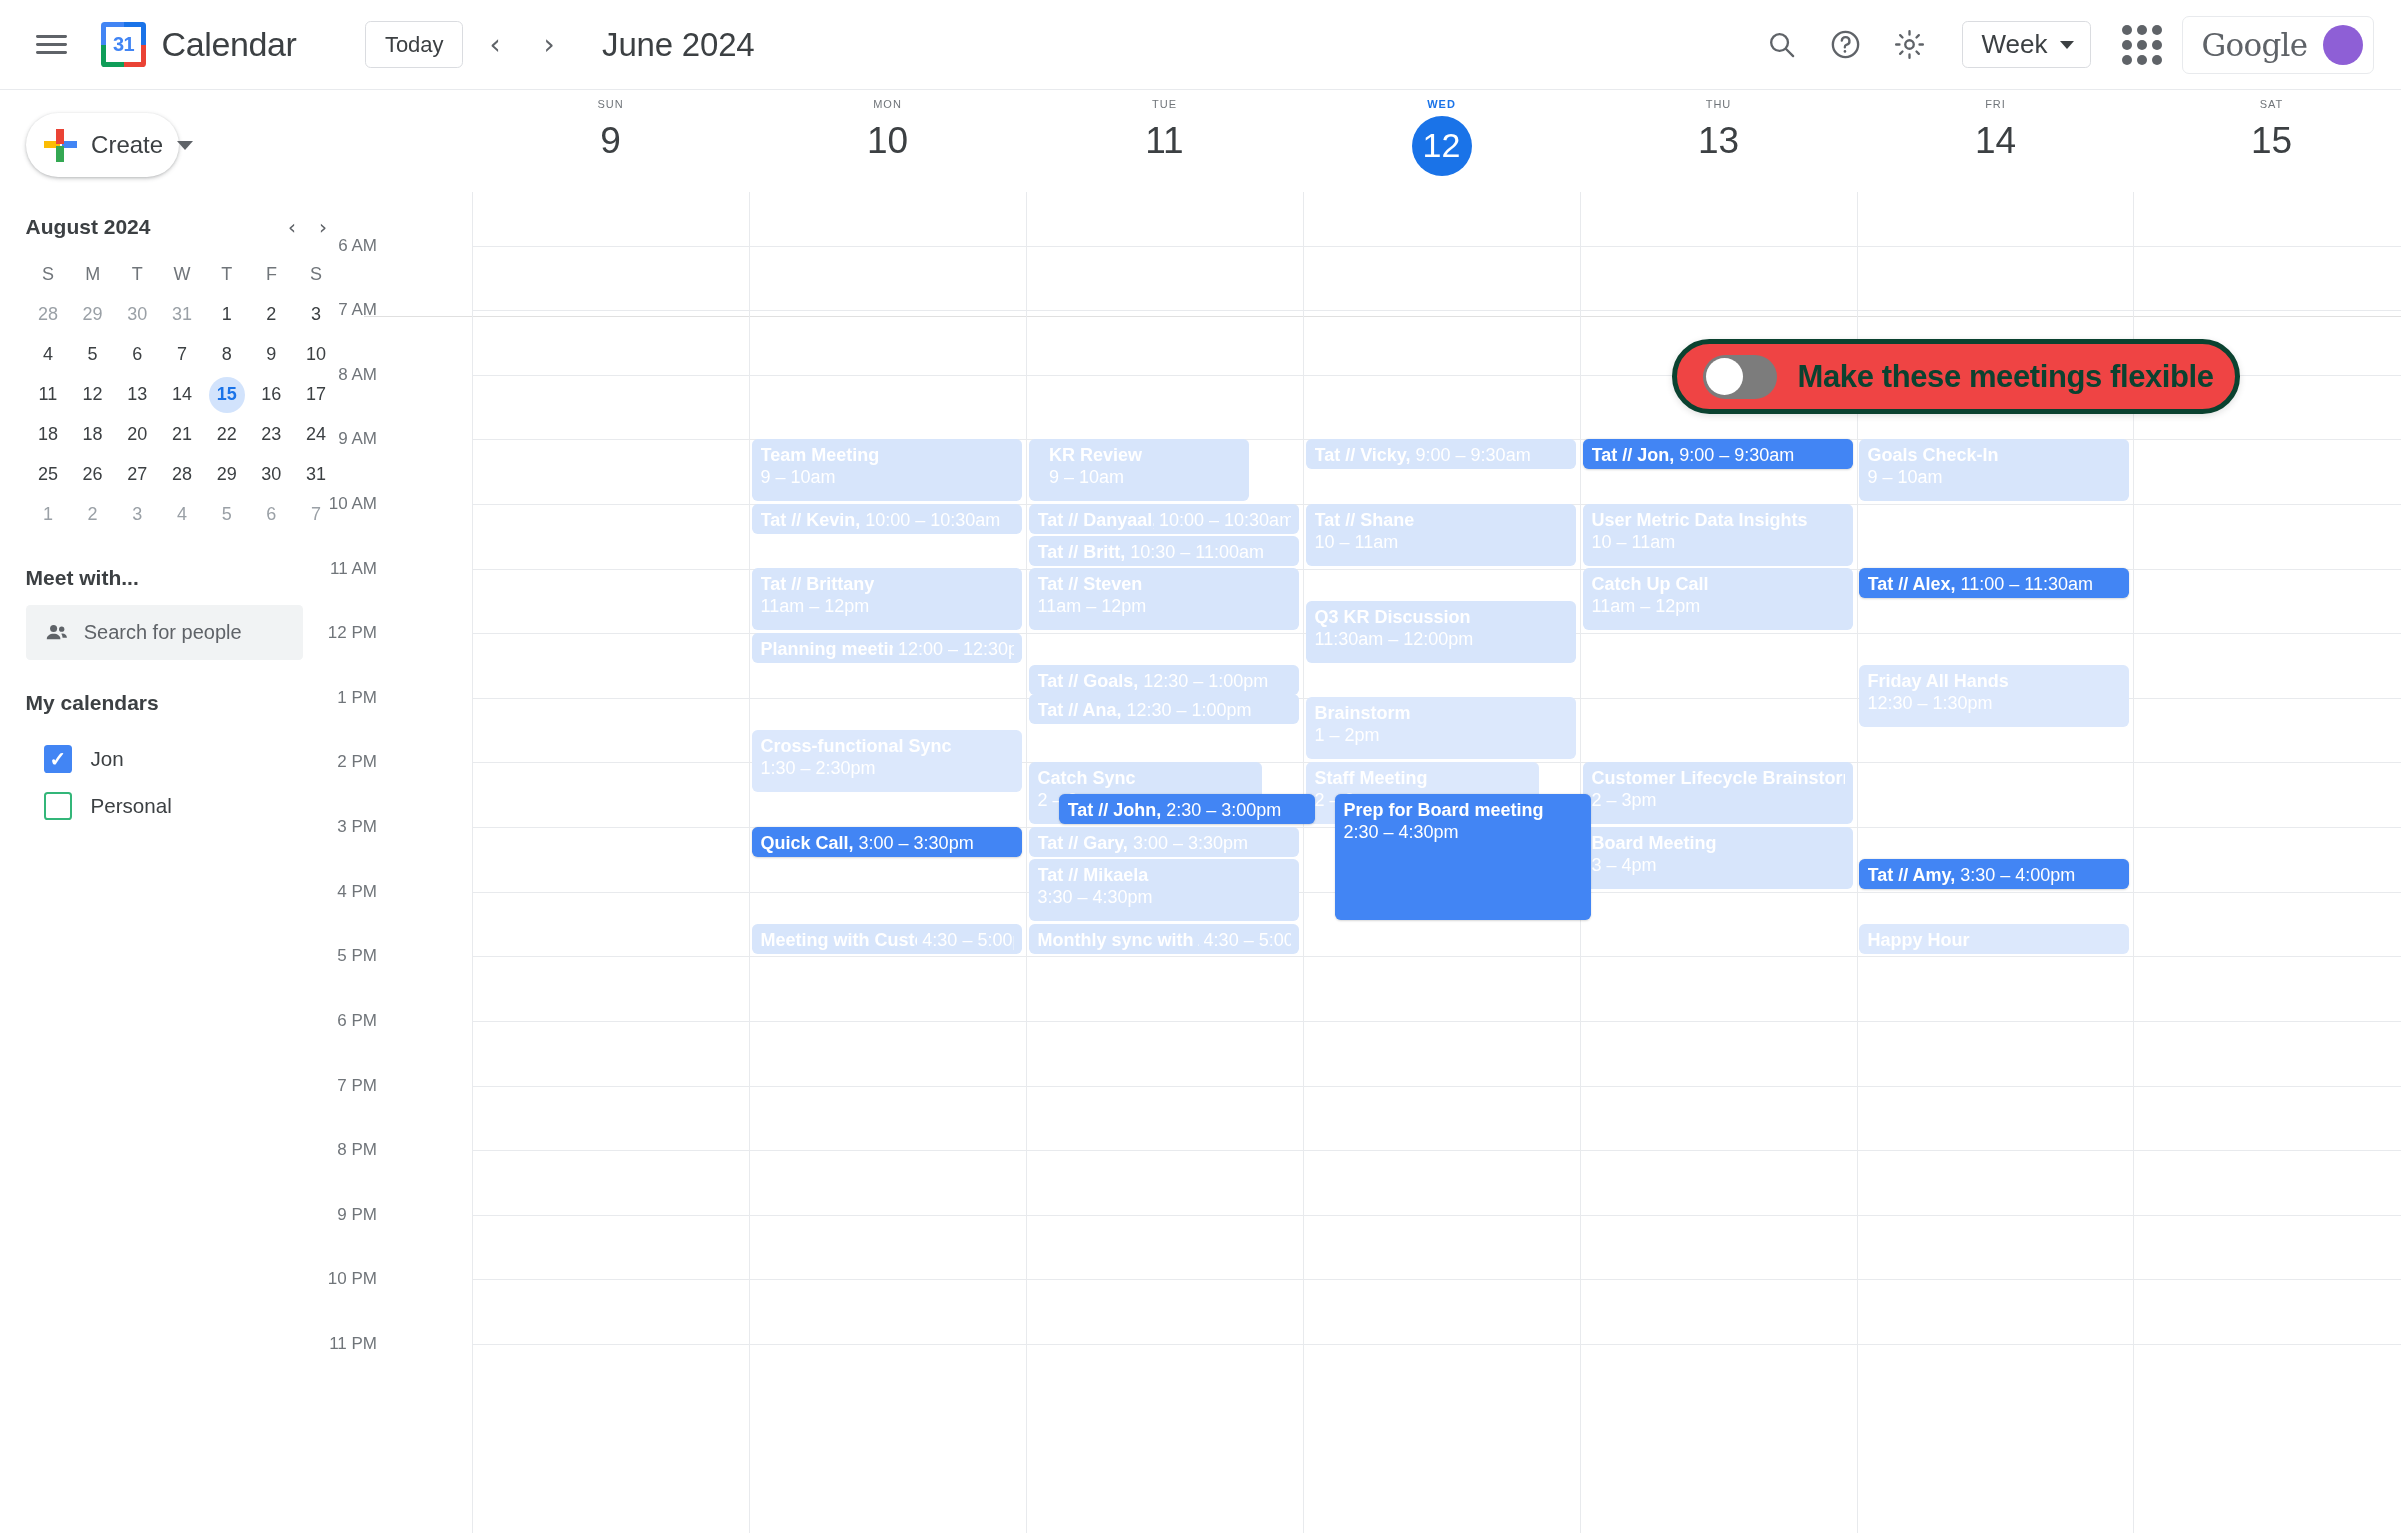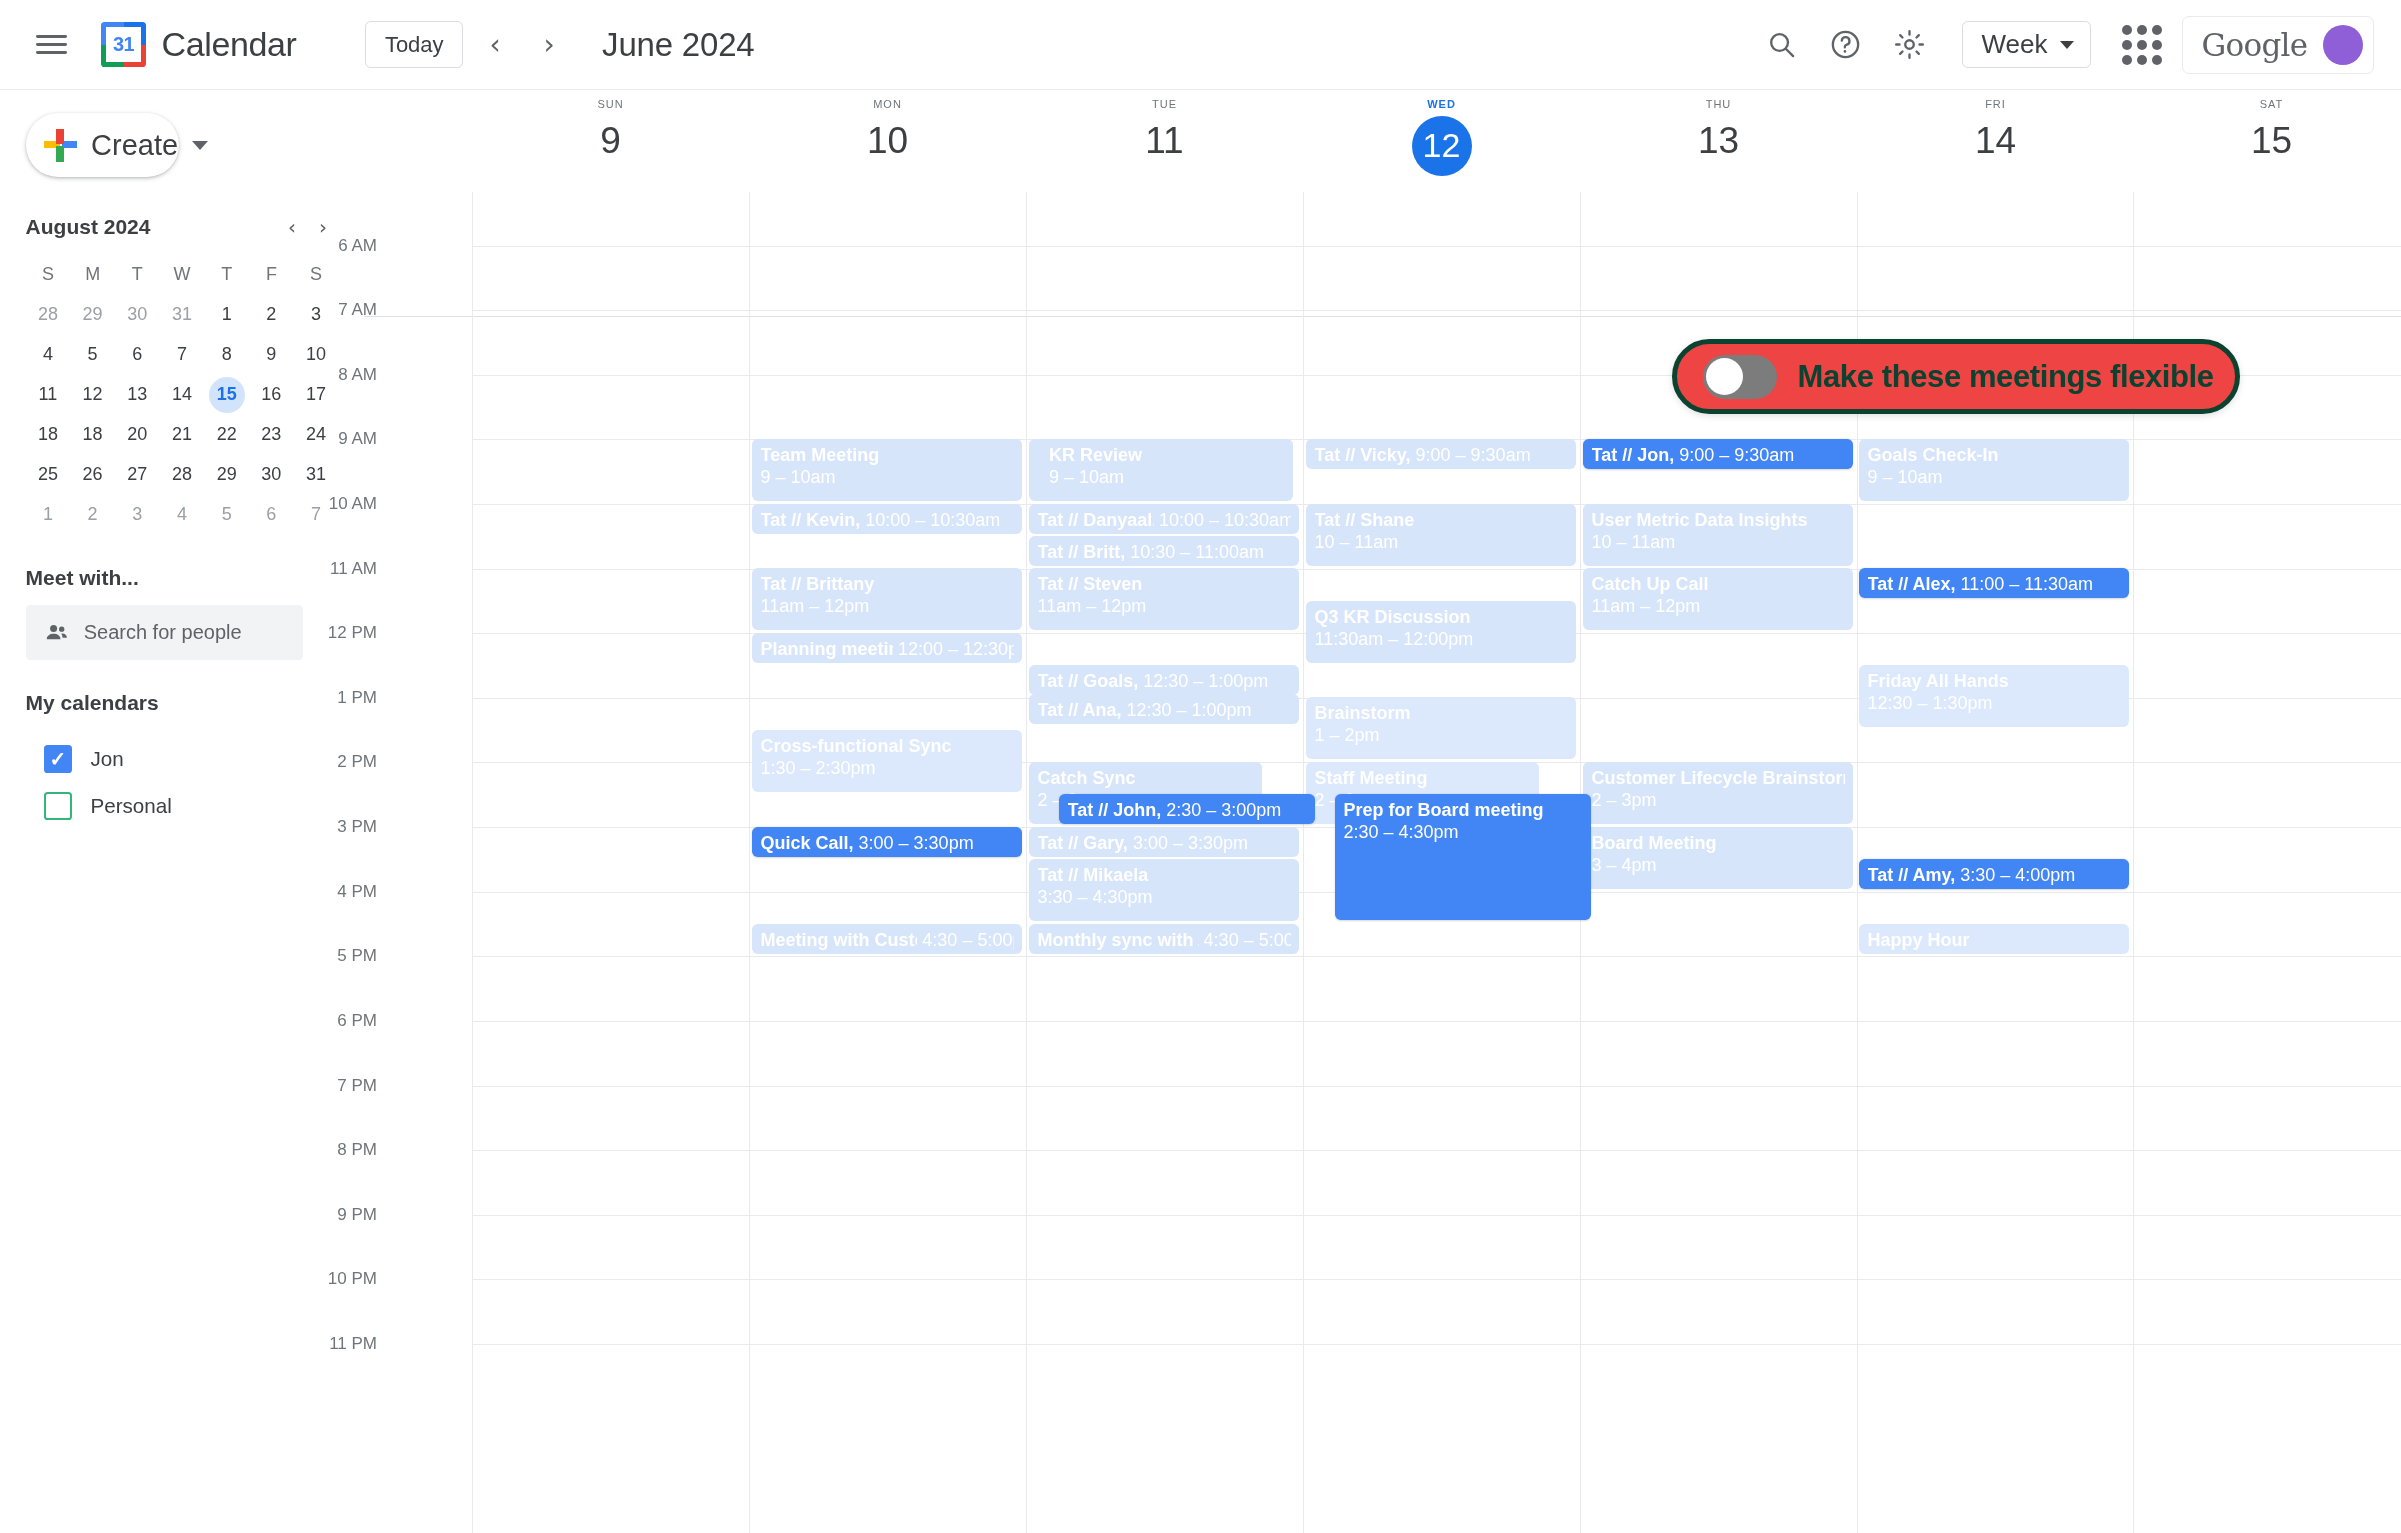--- a/index.html
+++ b/index.html
@@ -97,21 +97,21 @@
     margin: 23px 0 0 25.6px; width: 153px; height: 64px;
     border-radius: 32px; background: #fff;
     box-shadow: 0 1.4px 4.3px rgba(60,64,67,.28), 0 0.7px 2.1px rgba(60,64,67,.15);
     display: flex; align-items: center; gap: 0; cursor: pointer;
   }
   .plus-ico { position: relative; width: 33px; height: 33px; margin-left: 18.5px; flex:none; }
   .plus-ico .h1 { position:absolute; left:0; top:12px; width:15.6px; height:7.8px; background:#fbbc04; }
   .plus-ico .h2 { position:absolute; right:0; top:12px; width:15.6px; height:7.8px; background:#4285f4; }
   .plus-ico .v1 { position:absolute; left:12px; top:0; width:7.8px; height:15.6px; background:#ea4335; }
   .plus-ico .v2 { position:absolute; left:12px; bottom:0; width:7.8px; height:15.6px; background:#34a853; }
-  .create-label { margin-left: 14px; font-size: 29px; color: #3c4043; }
+  .create-label { margin-left: 14px; font-size: 24px; color: #3c4043; }
   .create-caret { margin-left: 14px; width:0;height:0;border-left:8.5px solid transparent;border-right:8.5px solid transparent;border-top:9.2px solid #5f6368; }
 
   .mini { margin: 31px 0 0 0; padding: 0 25.6px; }
   .mini-head { display: flex; align-items: center; height: 38px; }
   .mini-title { font-size: 21px; color: #3c4043; font-weight: bold; flex: 1; }
   .mini-arrow { width: 31px; height: 31px; display:flex;align-items:center;justify-content:center;
     color:#5f6368; font-size:20px; cursor:pointer; font-family:"DejaVu Sans",sans-serif; }
   .mini-grid { display: grid; grid-template-columns: repeat(7, 1fr); margin-top: 8.5px; }
   .mini-grid div {
     height: 40px; display:flex; align-items:center; justify-content:center;
@@ -449,21 +449,21 @@
         <div class="s">1:30 – 2:30pm</div>
       </div>
       <div class="ev strong one-line" style="left: 280px; top: 601px; width: 270px; height: 29.5px;">
         <div class="t">Quick Call,</div>
         <div class="s">3:00 – 3:30pm</div>
       </div>
       <div class="ev dim one-line" style="left: 280px; top: 698px; width: 270px; height: 29.5px;">
         <div class="t">Meeting with Customer</div>
         <div class="s">4:30 – 5:00pm</div>
       </div>
-      <div class="ev dim" style="left: 557px; top: 213px; width: 264px; height: 62px; padding-left: 20px;">
+      <div class="ev dim" style="left: 557px; top: 213px; width: 220px; height: 62px; padding-left: 20px;">
         <div class="t">KR Review</div>
         <div class="s">9 – 10am</div>
       </div>
       <div class="ev dim one-line" style="left: 557px; top: 278px; width: 270px; height: 29.5px;">
         <div class="t">Tat // Danyaal,</div>
         <div class="s">10:00 – 10:30am</div>
       </div>
       <div class="ev dim one-line" style="left: 557px; top: 310px; width: 270px; height: 29.5px;">
         <div class="t">Tat // Britt,</div>
         <div class="s">10:30 – 11:00am</div>

